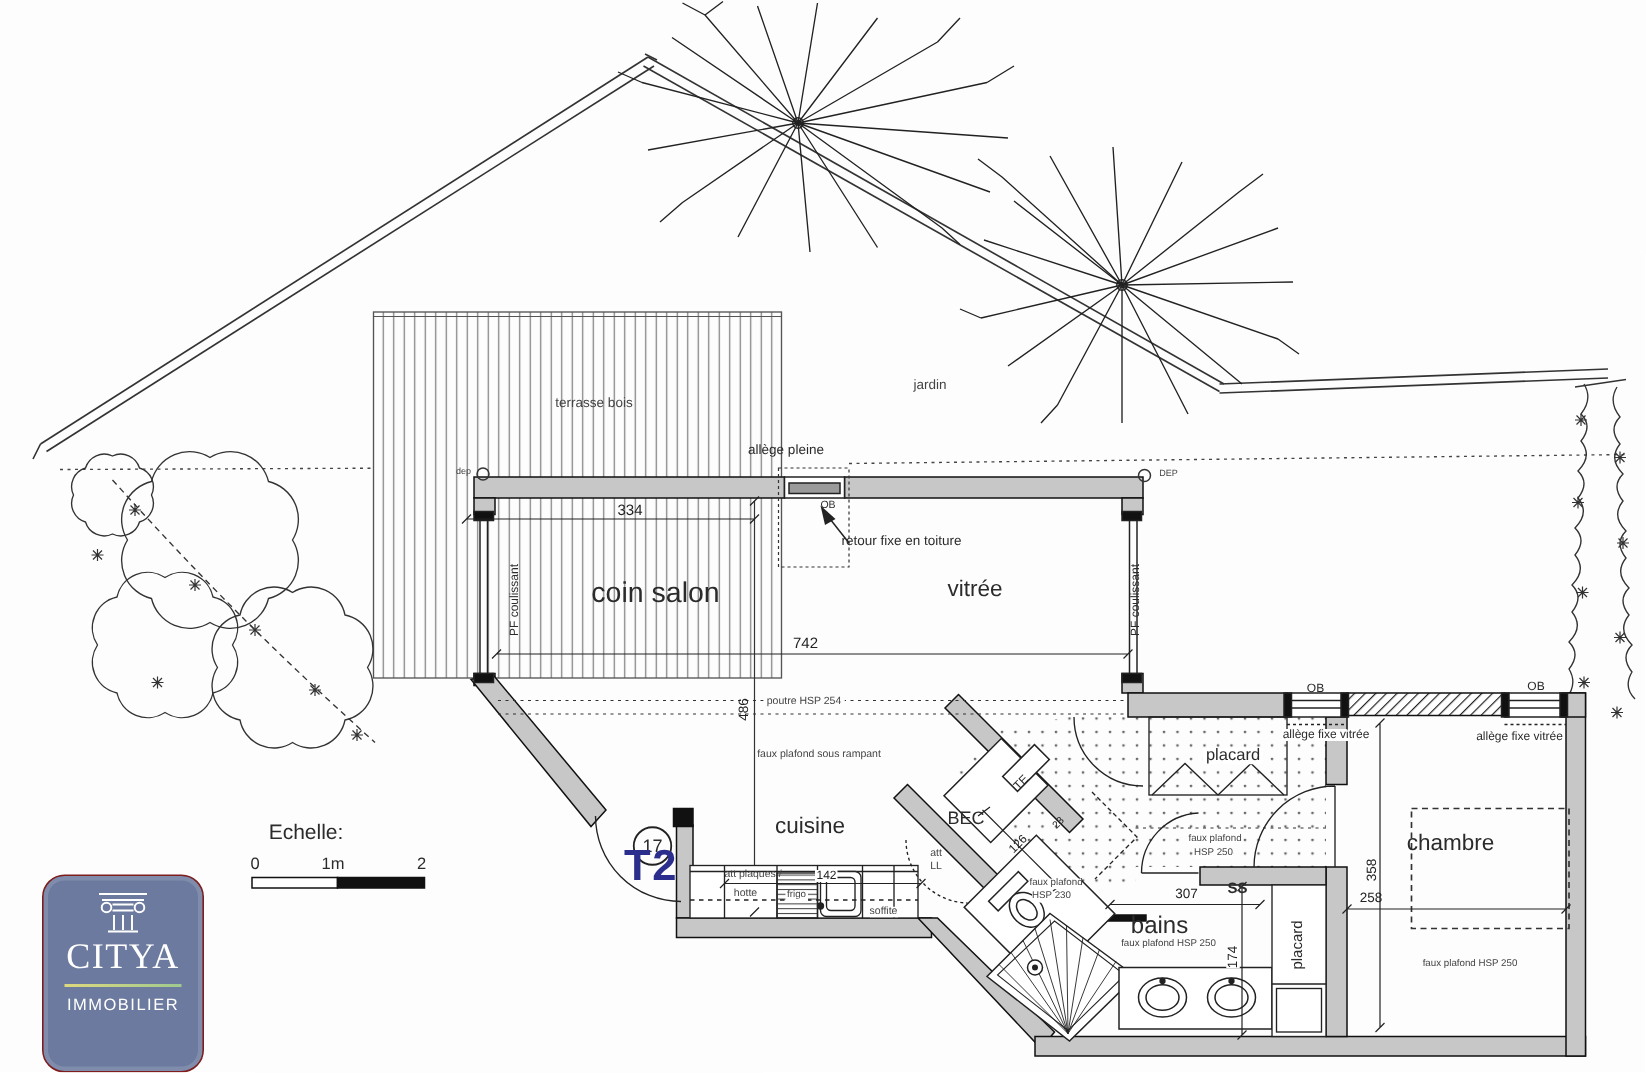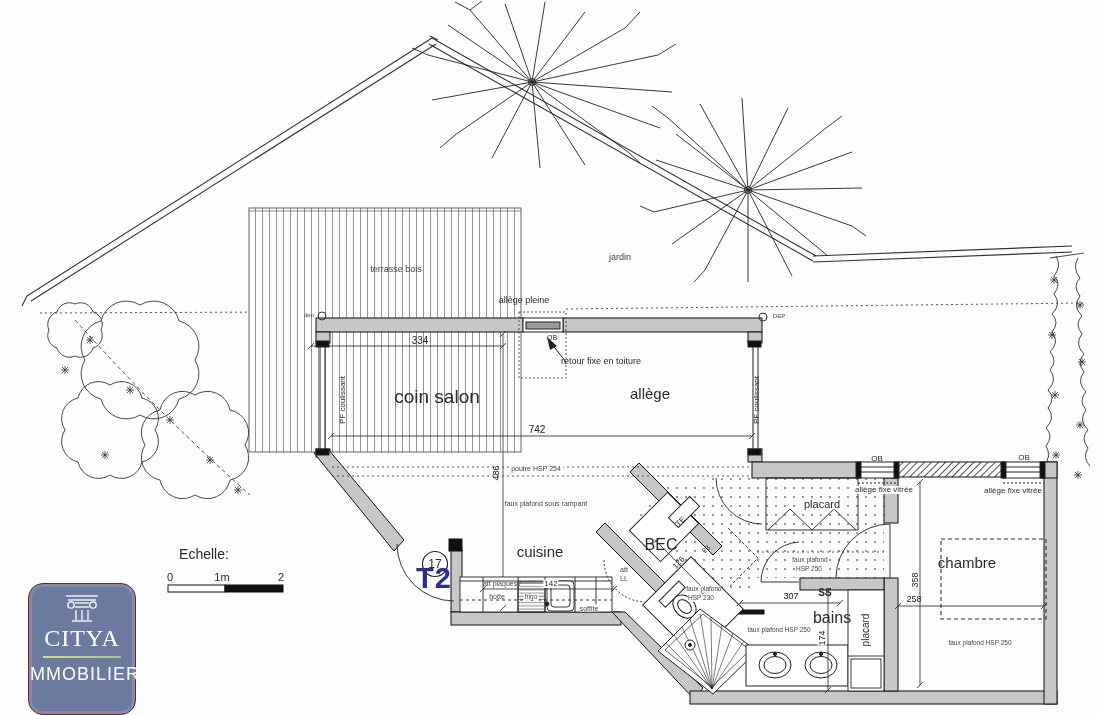--- a/index.html
+++ b/index.html
@@ -14,21 +14,21 @@
   .small-ann{color:#444;}
   .underline{}
   .bold{font-weight:bold;}
   
   .logo{position:absolute;left:28px;top:583px;width:106px;height:130px;background:#6b7a9e;
         border-radius:15px;border:1px solid #7f1d1d;box-shadow:inset 0 0 0 3px rgba(255,255,255,.14);
         display:flex;flex-direction:column;align-items:center;}
   .logo-col{margin-top:9px;}
   .logo-brand{font-family:"Liberation Serif",serif;font-size:24px;color:#ffffff;letter-spacing:1px;margin-top:2px;}
   .logo-line{width:78px;height:2px;margin-top:4px;background:linear-gradient(90deg,#ddd97e,#9fc98f);}
-  .logo-sub{font-size:18px;color:#ffffff;letter-spacing:1px;margin-top:6px;}
+  .logo-sub{font-size:11px;color:#ffffff;letter-spacing:1px;margin-top:6px;}
 </style>
 </head>
 <body>
 
 <div id="stage">
 
 <svg id="plan-svg" width="1097" height="715" viewBox="0 0 1097 715">
   <defs>
     <pattern id="deck" width="7" height="8" patternUnits="userSpaceOnUse">
       <rect width="7" height="8" fill="#fdfdfd"></rect>
@@ -283,51 +283,51 @@
 <div class="lbl small-ann" style="left:620px;top:257px;font-size:9px">jardin</div>
 <div class="lbl small-ann" style="left:309px;top:315px;font-size:6px">dep</div>
 <div class="lbl small-ann" style="left:779px;top:316px;font-size:6px">DEP</div>
 
 <div class="lbl" style="left:524px;top:300px;font-size:9px">allège pleine</div>
 <div class="lbl" style="left:552px;top:337px;font-size:7px">OB</div>
 <div class="lbl underline" style="left:601px;top:361px;font-size:9px">retour fixe en toiture</div>
 
 <div class="lbl dim" style="left:420px;top:341px;font-size:10px">334</div>
 <div class="lbl" style="left:437px;top:396px;font-size:19px">coin salon</div>
-<div class="lbl" style="left:650px;top:393px;font-size:15px">allège</div>
+<div class="lbl" style="left:650px;top:393px;font-size:15px">vitrée</div>
 <div class="lbl r90" style="left:343px;top:400px;font-size:8px">PF coulissant</div>
 <div class="lbl r90" style="left:757px;top:400px;font-size:8px">PF coulissant</div>
 <div class="lbl dim" style="left:537px;top:430px;font-size:10px">742</div>
 <div class="lbl dim r90" style="left:496px;top:473px;font-size:9px">486</div>
 <div class="lbl small-ann" style="left:536px;top:468px;font-size:7px;background:#fdfdfd;padding:0 2px">poutre HSP 254</div>
 <div class="lbl small-ann" style="left:546px;top:503px;font-size:7px">faux plafond sous rampant</div>
 
 <div class="lbl" style="left:540px;top:551px;font-size:15px">cuisine</div>
 <div class="lbl small-ann" style="left:502px;top:583px;font-size:7px">att plaques /</div>
 <div class="lbl small-ann" style="left:497px;top:596px;font-size:7px">hotte</div>
 <div class="lbl small-ann" style="left:531px;top:597px;font-size:6.5px;background:#fff;padding:0 1px">frigo</div>
 <div class="lbl dim" style="left:551px;top:584px;font-size:8px;background:#fff;padding:0 1px">142</div>
 <div class="lbl small-ann" style="left:589px;top:608px;font-size:7px;background:#fff">soffite</div>
 <div class="lbl small-ann" style="left:624px;top:569px;font-size:7px">att</div>
 <div class="lbl small-ann" style="left:624px;top:578px;font-size:7px">LL</div>
 
 <div class="lbl rn45" style="left:681px;top:522px;font-size:8px">TE</div>
-<div class="lbl" style="left:661px;top:545px;font-size:16px">BEC</div>
+<div class="lbl" style="left:644px;top:545px;font-size:12px">BEC</div>
 <div class="lbl dim rn45" style="left:679px;top:563px;font-size:8px">126</div>
 <div class="lbl dim rn45" style="left:706px;top:549px;font-size:7px">23</div>
 <div class="lbl small-ann" style="left:704px;top:589px;font-size:6.5px;background:#fff">faux plafond</div>
 <div class="lbl small-ann" style="left:701px;top:598px;font-size:6.5px;background:#fff">HSP 230</div>
 
 <div class="lbl" style="left:822px;top:504px;font-size:11px;background:#fff;padding:0 2px">placard</div>
 <div class="lbl small-ann" style="left:810px;top:560px;font-size:6.5px;background:#fff">faux plafond</div>
 <div class="lbl small-ann" style="left:809px;top:569px;font-size:6.5px;background:#fff">HSP 250</div>
 <div class="lbl bold" style="left:825px;top:593px;font-size:10px">SS</div>
 
 <div class="lbl dim" style="left:791px;top:596px;font-size:9px">307</div>
-<div class="lbl" style="left:832px;top:618px;font-size:16px">bains</div>
+<div class="lbl" style="left:773px;top:618px;font-size:16px">bains</div>
 <div class="lbl small-ann" style="left:779px;top:630px;font-size:6.5px">faux plafond HSP 250</div>
 <div class="lbl dim r90" style="left:822px;top:638px;font-size:9px;background:#fff">174</div>
 <div class="lbl r90" style="left:866px;top:630px;font-size:10px">placard</div>
 
 <div class="lbl" style="left:967px;top:562px;font-size:15px">chambre</div>
 <div class="lbl dim r90" style="left:915px;top:580px;font-size:9px">358</div>
 <div class="lbl dim" style="left:914px;top:599px;font-size:9px">258</div>
 <div class="lbl small-ann" style="left:980px;top:643px;font-size:6.5px">faux plafond HSP 250</div>
 <div class="lbl" style="left:877px;top:459px;font-size:8px">OB</div>
 <div class="lbl" style="left:1024px;top:458px;font-size:8px">OB</div>

